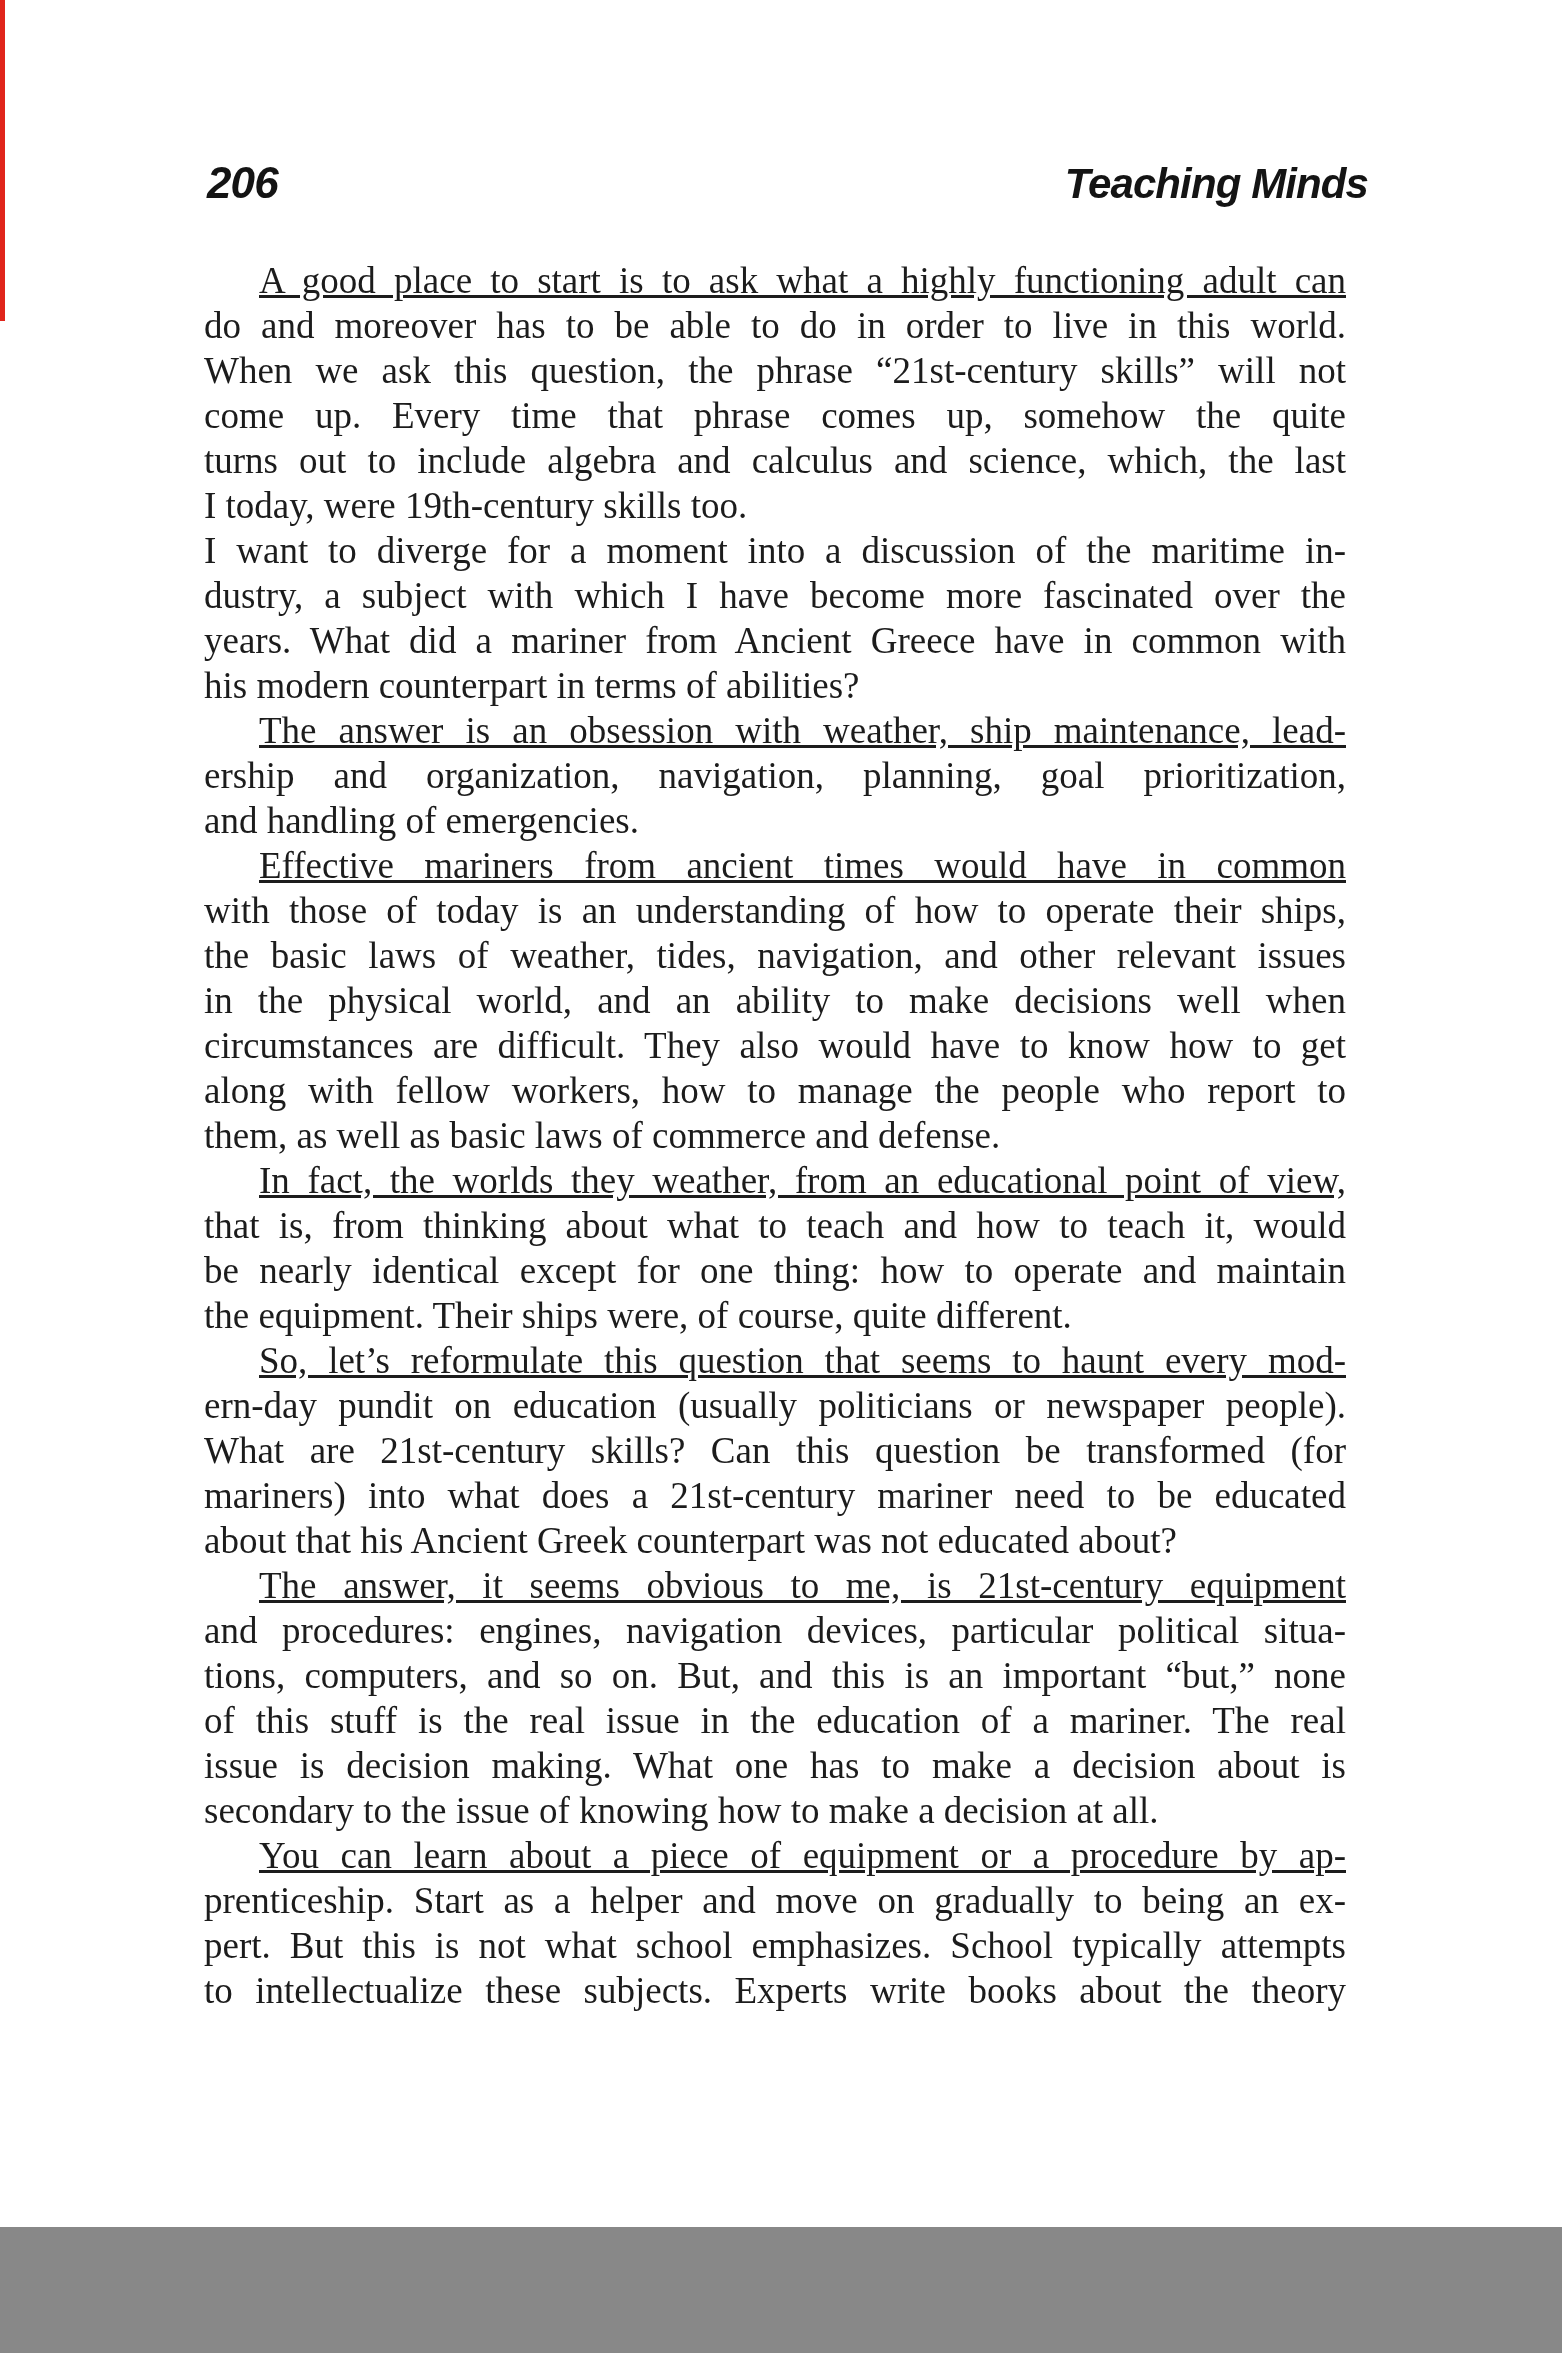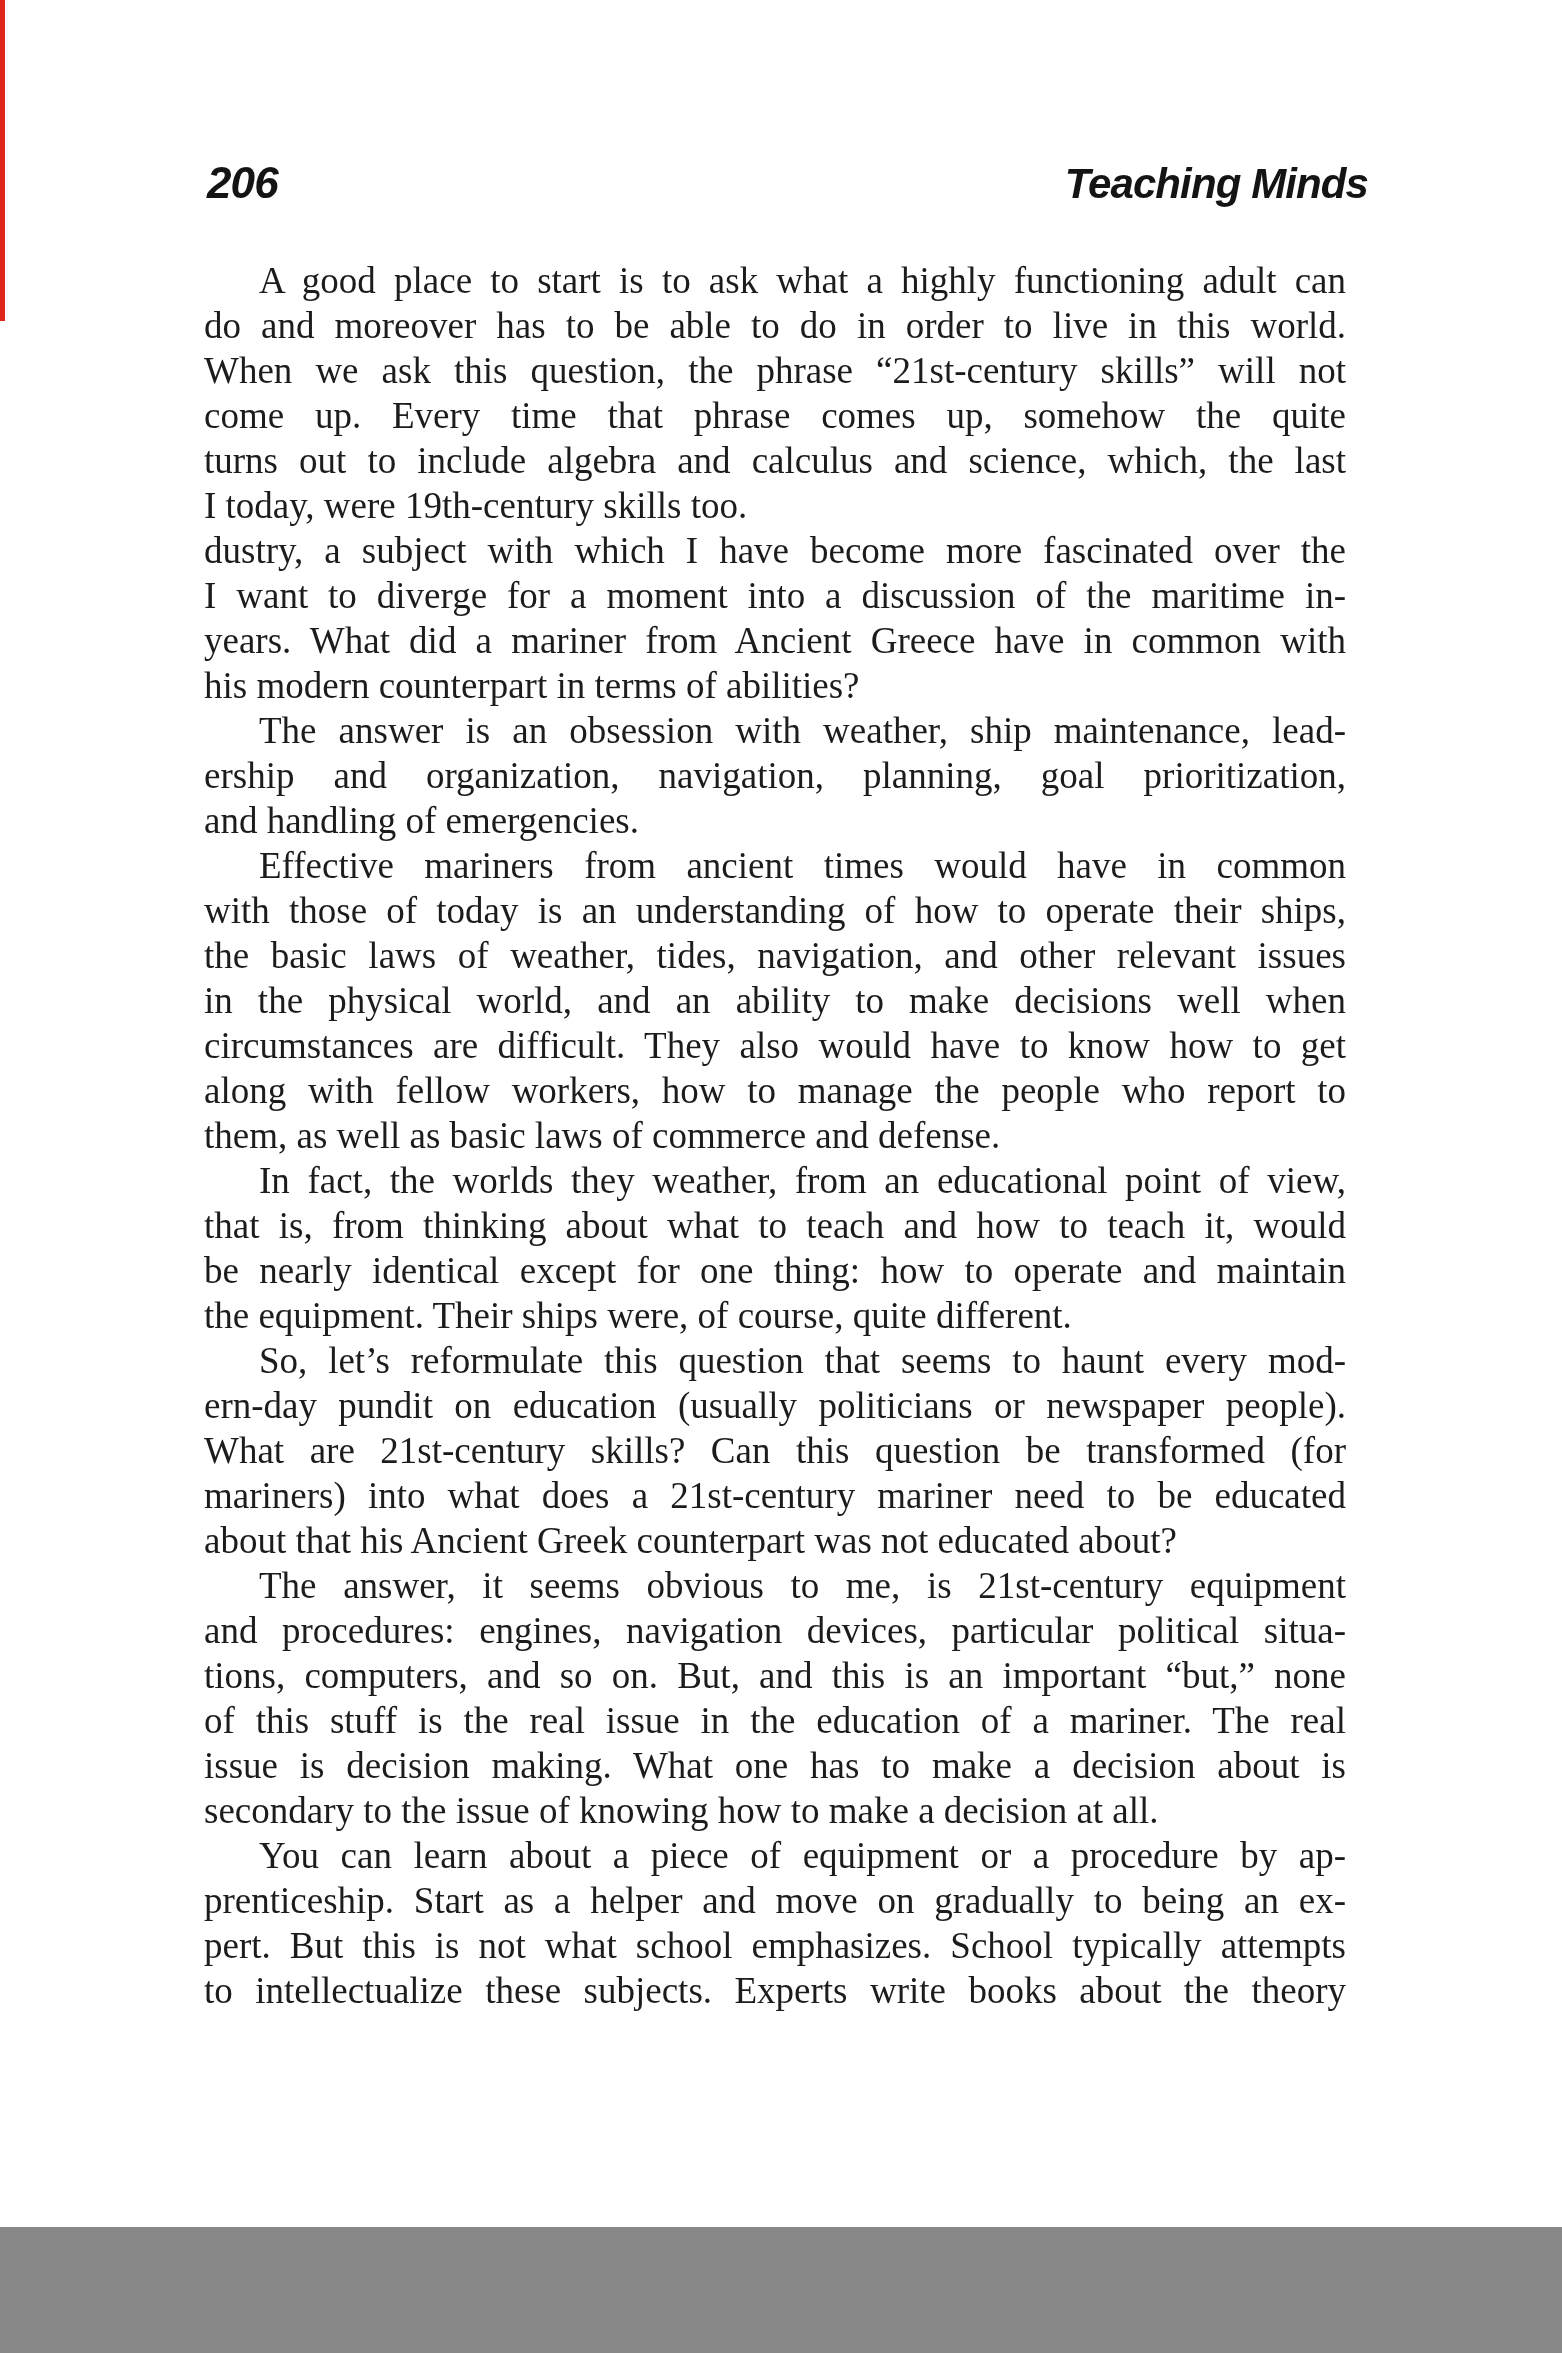--- a/index.html
+++ b/index.html
@@ -30,21 +30,21 @@
     position:absolute;left:204px;top:258px;width:1142px;
     font-size:37px;line-height:45px;color:#1c1c1c;
   }
   .line{
     text-align:justify;
     text-align-last:justify;
     white-space:normal;
     height:45px;
   }
   .line.endline{text-align-last:left;}
-  .line.indent{text-indent:55px;}
+  .line.indent{text-indent:55px;text-decoration:underline;}
   .watermark{
     position:absolute;left:963px;top:2293px;
     font-family:"Liberation Sans","DejaVu Sans",sans-serif;
     font-size:43px;line-height:1;color:#1a1a1a;
     letter-spacing:-1.7px;
     transform:scaleX(0.95);transform-origin:left top;
     white-space:nowrap;
   }
 </style>
 </head>
@@ -59,22 +59,22 @@
     <div class="book-title">Teaching Minds</div>
   </div>
 
   <div class="body-text" id="body-text">
       <div class="line indent">A good place to start is to ask what a highly functioning adult can</div>
       <div class="line">do and moreover has to be able to do in order to live in this world.</div>
       <div class="line">When we ask this question, the phrase “21st-century skills” will not</div>
       <div class="line">come up. Every time that phrase comes up, somehow the quite</div>
       <div class="line">turns out to include algebra and calculus and science, which, the last</div>
       <div class="line endline">I today, were 19th-century skills too.</div>
+      <div class="line">I want to diverge for a moment into a discussion of the maritime in-</div>
       <div class="line">dustry, a subject with which I have become more fascinated over the</div>
-      <div class="line">I want to diverge for a moment into a discussion of the maritime in-</div>
       <div class="line">years. What did a mariner from Ancient Greece have in common with</div>
       <div class="line endline">his modern counterpart in terms of abilities?</div>
       <div class="line indent">The answer is an obsession with weather, ship maintenance, lead-</div>
       <div class="line">ership and organization, navigation, planning, goal prioritization,</div>
       <div class="line endline">and handling of emergencies.</div>
       <div class="line indent">Effective mariners from ancient times would have in common</div>
       <div class="line">with those of today is an understanding of how to operate their ships,</div>
       <div class="line">the basic laws of weather, tides, navigation, and other relevant issues</div>
       <div class="line">in the physical world, and an ability to make decisions well when</div>
       <div class="line">circumstances are difficult. They also would have to know how to get</div>

